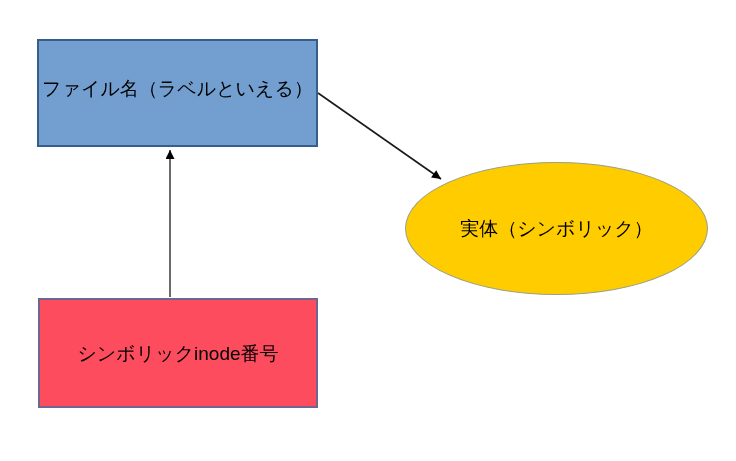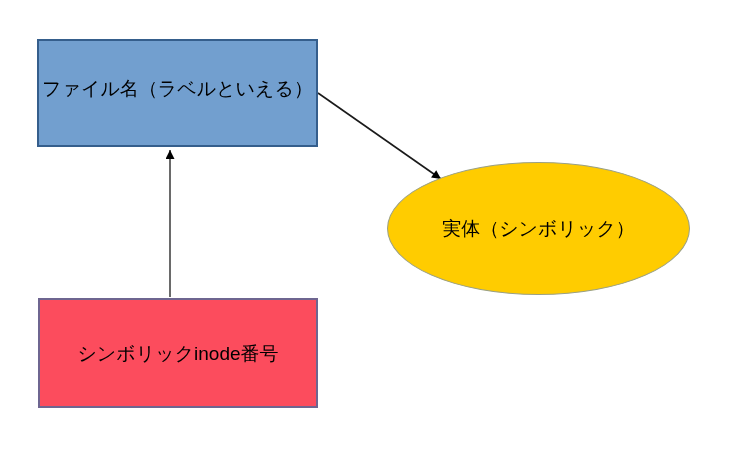--- a/index.html
+++ b/index.html
@@ -38,21 +38,21 @@
   .node-file-name {
     left: 37px;
     top: 39px;
     width: 281px;
     height: 108px;
     background: #729fcf;
     border: 2px solid #355e8c;
     padding-bottom: 10px;
   }
   .node-entity {
-    left: 387px;
+    left: 405px;
     top: 162px;
     width: 303px;
     height: 133px;
     background: #ffcc00;
     border: 1.5px solid #9aa086;
     border-radius: 50%;
     text-align: right;
   }
   .node-symlink {
     left: 38px;

